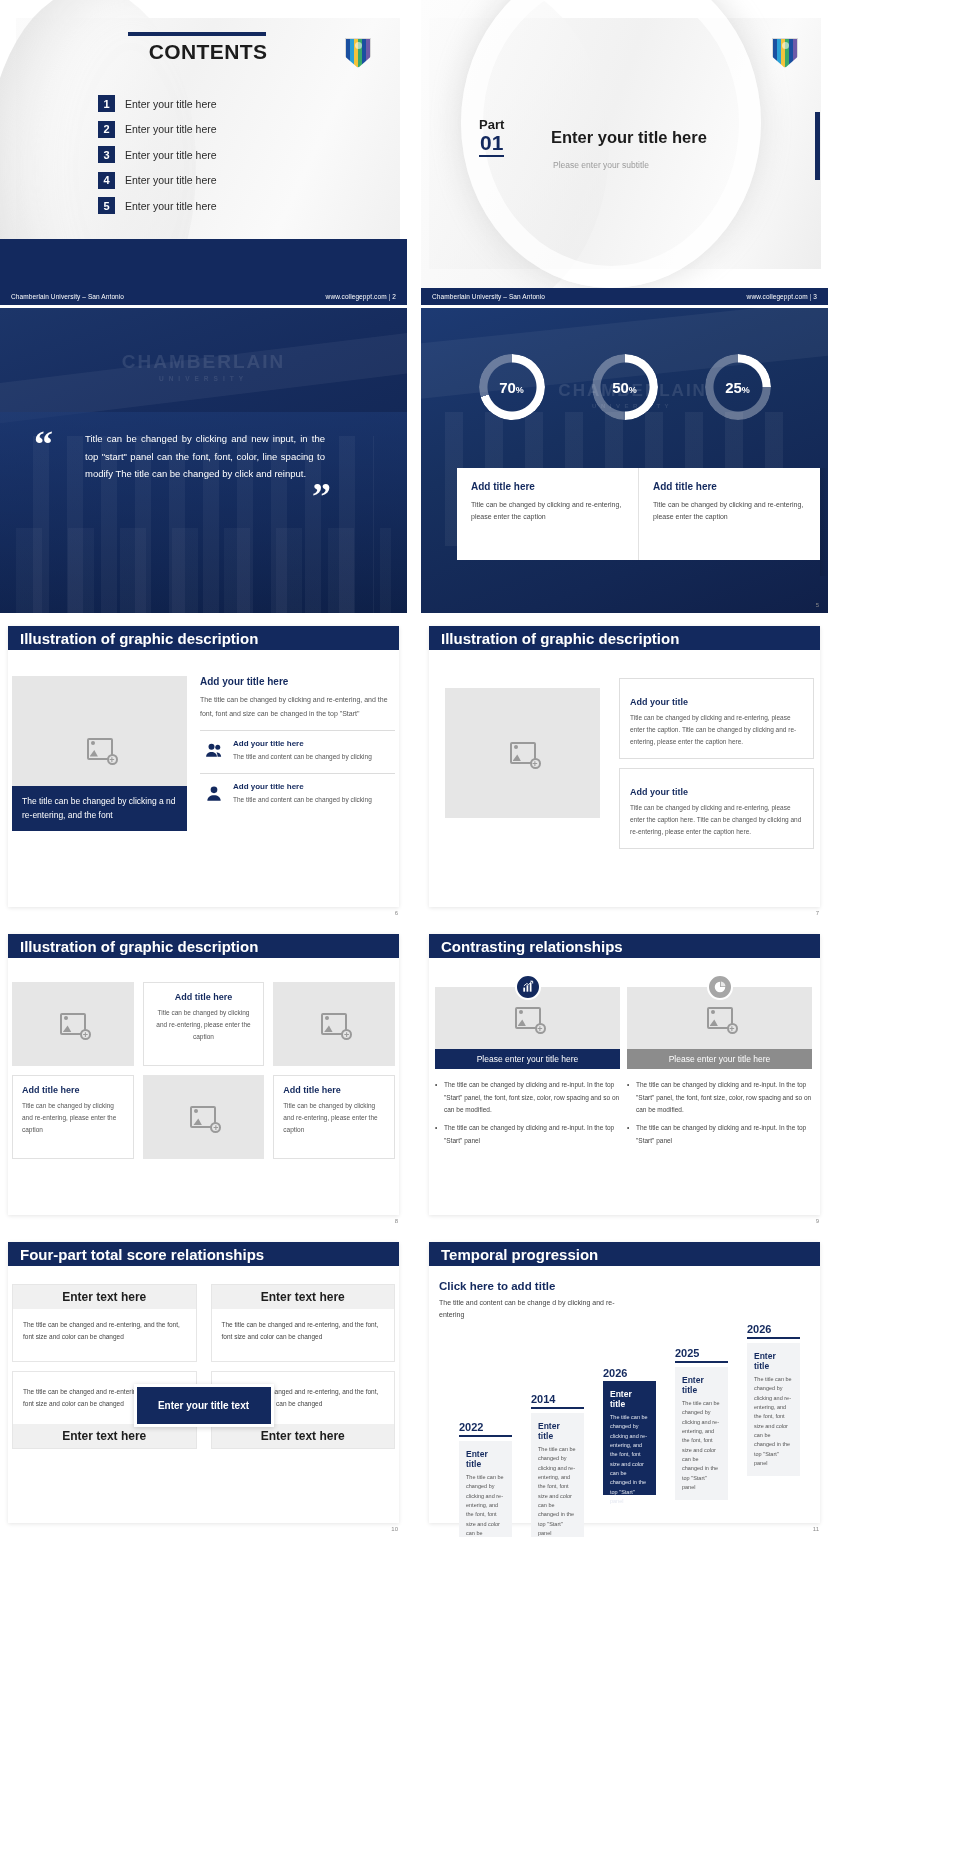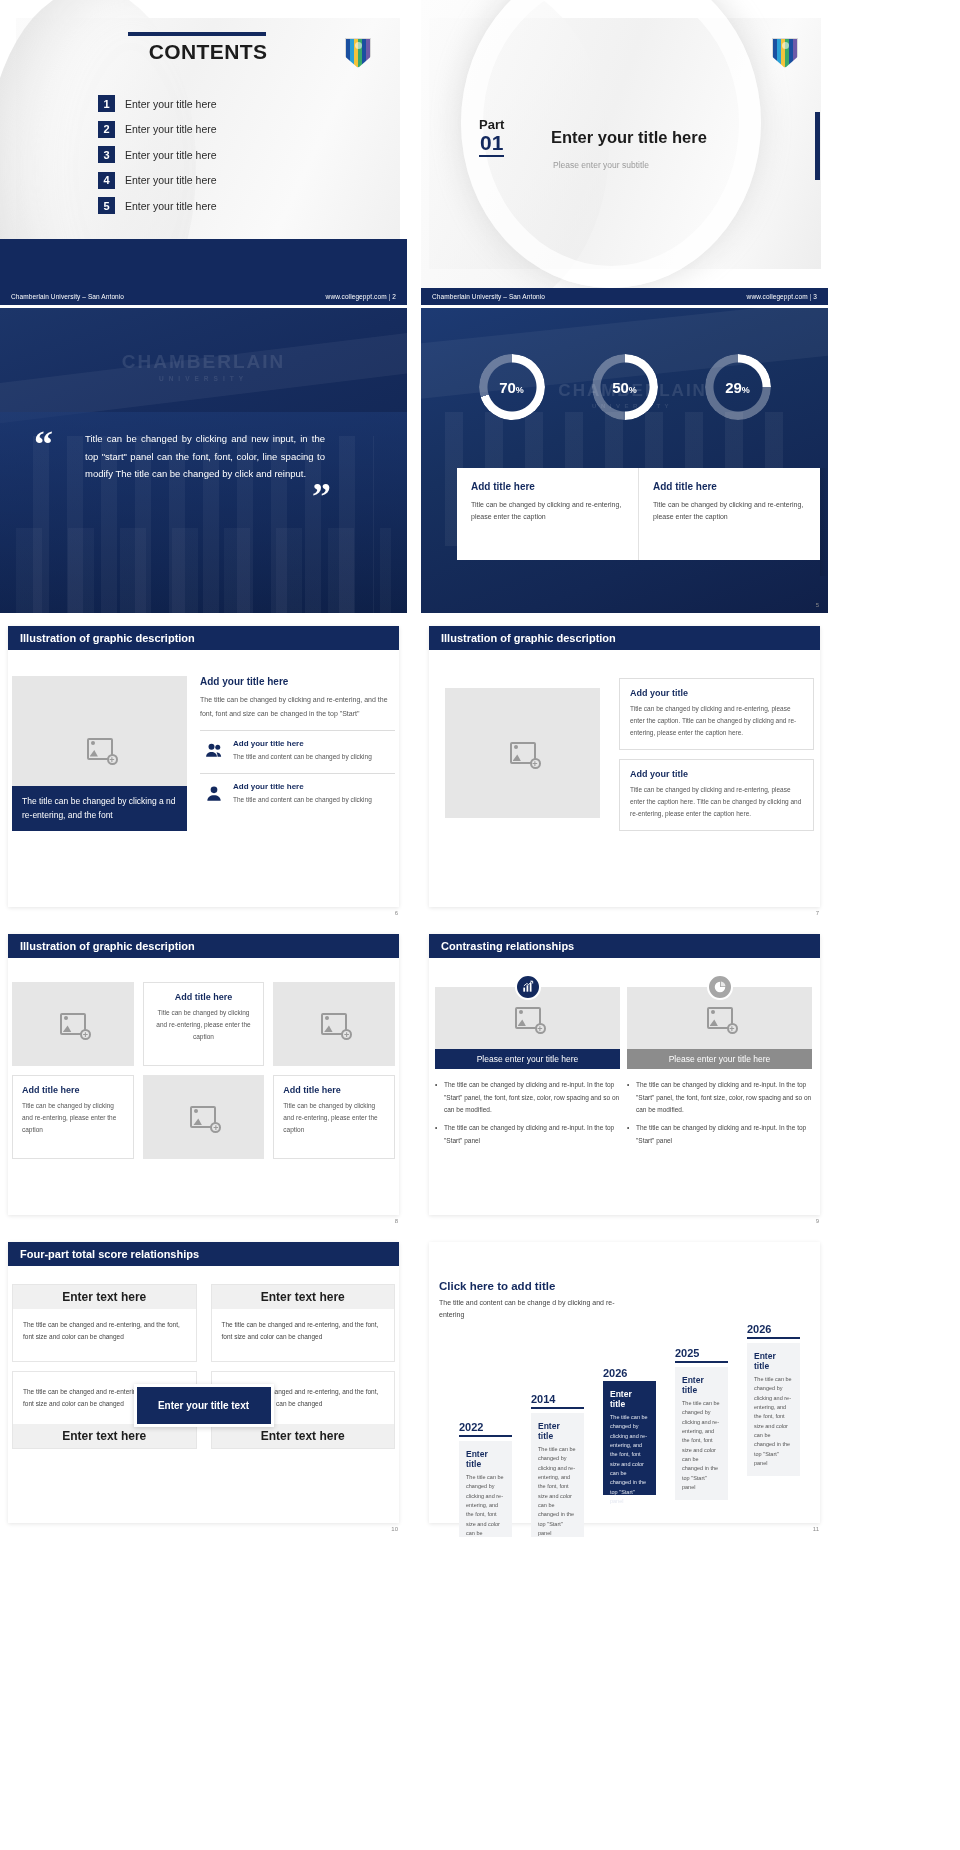--- a/index.html
+++ b/index.html
@@ -111,21 +111,21 @@
   .s5 .card { background:#fff; flex:1; padding:13px 14px 16px 14px; min-height:92px; }
   .s5 .card + .card { border-left:1px solid #e2e2e2; }
   .s5 .card h4 { color:#13295e; font-size:10px; margin-bottom:7px; }
   .s5 .card p { font-size:7px; color:#4a4a4a; line-height:1.7; }
   .s5 .rshadow { position:absolute; right:0; top:160px; width:8px; height:108px;
      background:linear-gradient(90deg, rgba(0,0,0,.12), rgba(0,0,0,0)); }
 
   
   .hdr { position:absolute; left:8px; right:8px; top:10px; height:24px; background:#13295e;
          color:#fff; display:flex; align-items:center; padding-left:12px;
-         font-size:11px; font-weight:bold; }
+         font-size:15px; font-weight:bold; }
   .sheet { position:absolute; left:8px; right:8px; top:10px; bottom:14px; background:#fff;
            box-shadow:0 1px 4px rgba(0,0,0,.10); }
 
   .imgbox { background:#e6e6e6; display:flex; align-items:center; justify-content:center; }
   .imgicon { width:26px; height:22px; position:relative; }
   .imgicon .fr { position:absolute; inset:0; border:2px solid #9a9a9a; border-radius:2px; }
   .imgicon .mt { position:absolute; left:3px; bottom:3px; width:12px; height:8px;
       background:#9a9a9a; clip-path:polygon(0 100%, 40% 20%, 70% 100%); }
   .imgicon .sun { position:absolute; left:4px; top:3px; width:4px; height:4px;
       border-radius:50%; background:#9a9a9a; }
@@ -142,21 +142,21 @@
   .s6 .right p.d { font-size:7px; color:#555; line-height:1.95; }
   .s6 .row { display:flex; align-items:flex-start; border-top:1px solid #dcdcdc;
        padding-top:8px; margin-top:10px; }
   .s6 .row .ic { width:20px; height:20px; margin:2px 9px 0 4px; flex:none; }
   .s6 .row h5 { color:#13295e; font-size:8px; margin-bottom:3px; }
   .s6 .row p { font-size:6.5px; color:#555; line-height:1.8; }
 
   
   .s7 .left { position:absolute; left:24px; top:72px; width:155px; height:130px; }
   .s7 .cards { position:absolute; left:198px; top:62px; right:14px; }
-  .s7 .cbox { border:1px solid #dedede; padding:9px 10px 10px 10px; margin-bottom:9px; }
+  .s7 .cbox { border:1px solid #dedede; padding:18px 10px 10px 10px; margin-bottom:9px; }
   .s7 .cbox h4 { color:#13295e; font-size:9px; margin-bottom:5px; }
   .s7 .cbox p { font-size:6.5px; color:#555; line-height:1.85; }
 
   
   .s8 .grid { position:absolute; left:12px; right:12px; top:58px; display:grid;
        grid-template-columns:1fr 1fr 1fr; gap:9px; }
   .s8 .cell { height:84px; }
   .s8 .txtcell { border:1px solid #e1e1e1; padding:9px 9px; }
   .s8 .txtcell h4 { color:#13295e; font-size:9px; margin-bottom:5px; }
   .s8 .txtcell p { font-size:6.5px; color:#555; line-height:1.85; }
@@ -308,21 +308,21 @@
       <div class="donut">
         <div class="ring" id="ring0" style="background: conic-gradient(rgb(255, 255, 255) 0deg, rgb(255, 255, 255) 252deg, rgba(255, 255, 255, 0.32) 252deg, rgba(255, 255, 255, 0.32) 360deg); mask: radial-gradient(circle, transparent 24px, rgb(0, 0, 0) 25px);"></div>
         <div class="lbl"><span>70</span><sub>%</sub></div>
       </div>
       <div class="donut">
         <div class="ring" id="ring1" style="background: conic-gradient(rgb(255, 255, 255) 0deg, rgb(255, 255, 255) 180deg, rgba(255, 255, 255, 0.32) 180deg, rgba(255, 255, 255, 0.32) 360deg); mask: radial-gradient(circle, transparent 24px, rgb(0, 0, 0) 25px);"></div>
         <div class="lbl"><span>50</span><sub>%</sub></div>
       </div>
       <div class="donut">
         <div class="ring" id="ring2" style="background: conic-gradient(rgb(255, 255, 255) 0deg, rgb(255, 255, 255) 90deg, rgba(255, 255, 255, 0.32) 90deg, rgba(255, 255, 255, 0.32) 360deg); mask: radial-gradient(circle, transparent 24px, rgb(0, 0, 0) 25px);"></div>
-        <div class="lbl"><span>29</span><sub>%</sub></div>
+        <div class="lbl"><span>25</span><sub>%</sub></div>
       </div>
     </div>
     <div class="cards">
       <div class="card">
         <h4>Add title here</h4>
         <p>Title can be changed by clicking and re-entering, please enter the caption</p>
       </div>
       <div class="card">
         <h4>Add title here</h4>
         <p>Title can be changed by clicking and re-entering, please enter the caption</p>
@@ -516,20 +516,21 @@
         <div class="qb bot">The title can be changed and re-entering, and the font, font size and color can be changed</div>
         <div class="qh">Enter text here</div>
       </div>
     </div>
     <div class="center">Enter your title text</div>
     <div class="pagenum">10</div>
   </div>
 
   <div class="slide s11 col-right">
     <div class="sheet"></div>
+    <div class="hdr">Temporal progression</div>
     <div class="intro">
       <h3>Click here to add title</h3>
       <p>The title and content can be change d by clicking and re-entering</p>
     </div>
     <div class="steps">
       <div class="step" style="left:20px;height:78px;">
         <div class="yr">2022</div>
         <div class="rule"></div>
         <div class="bx lt">
           <h5>Enter title</h5>

